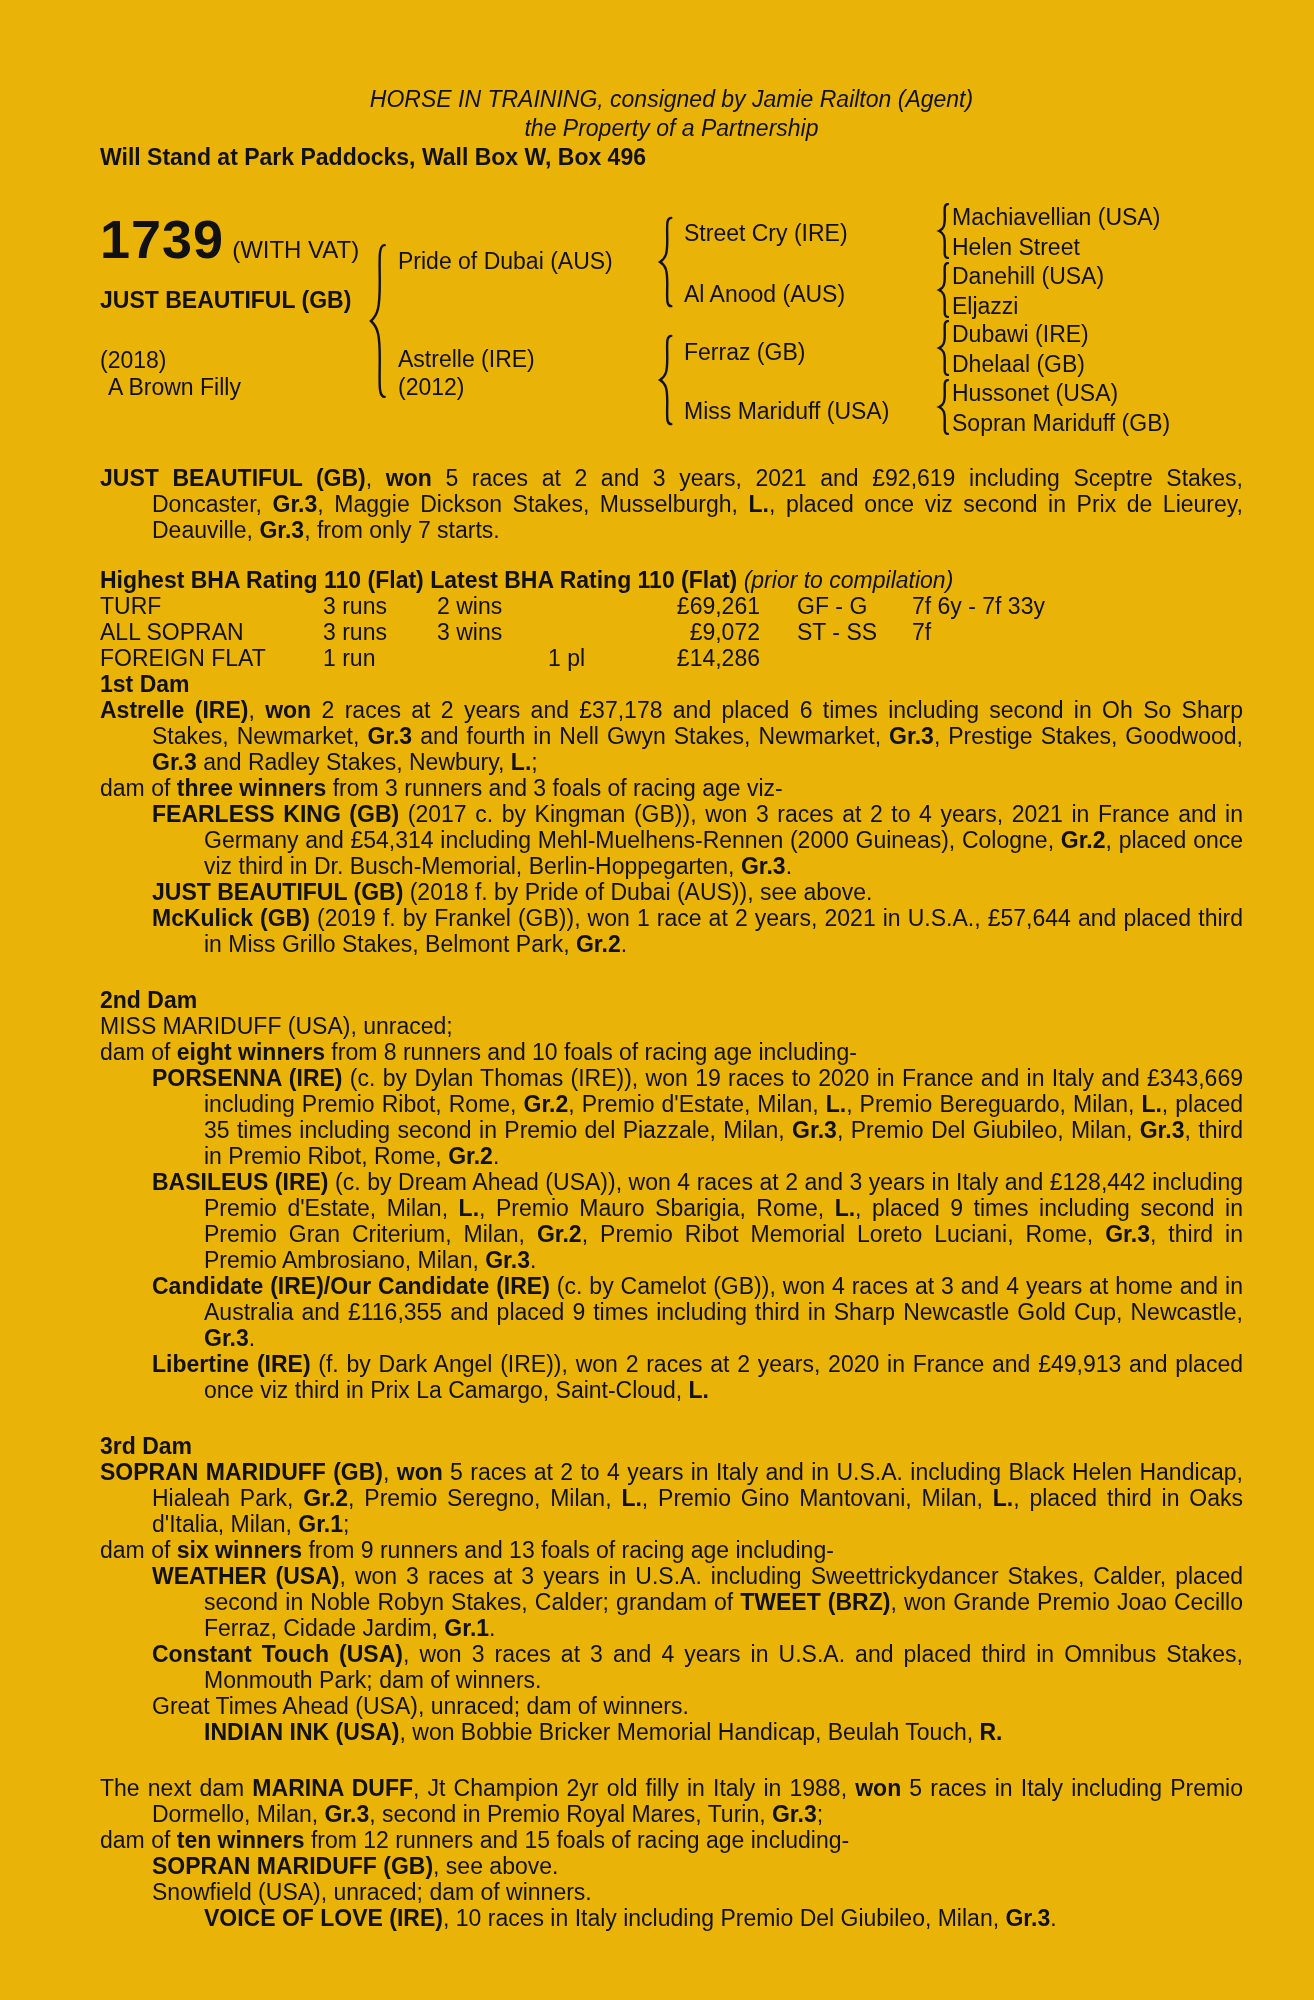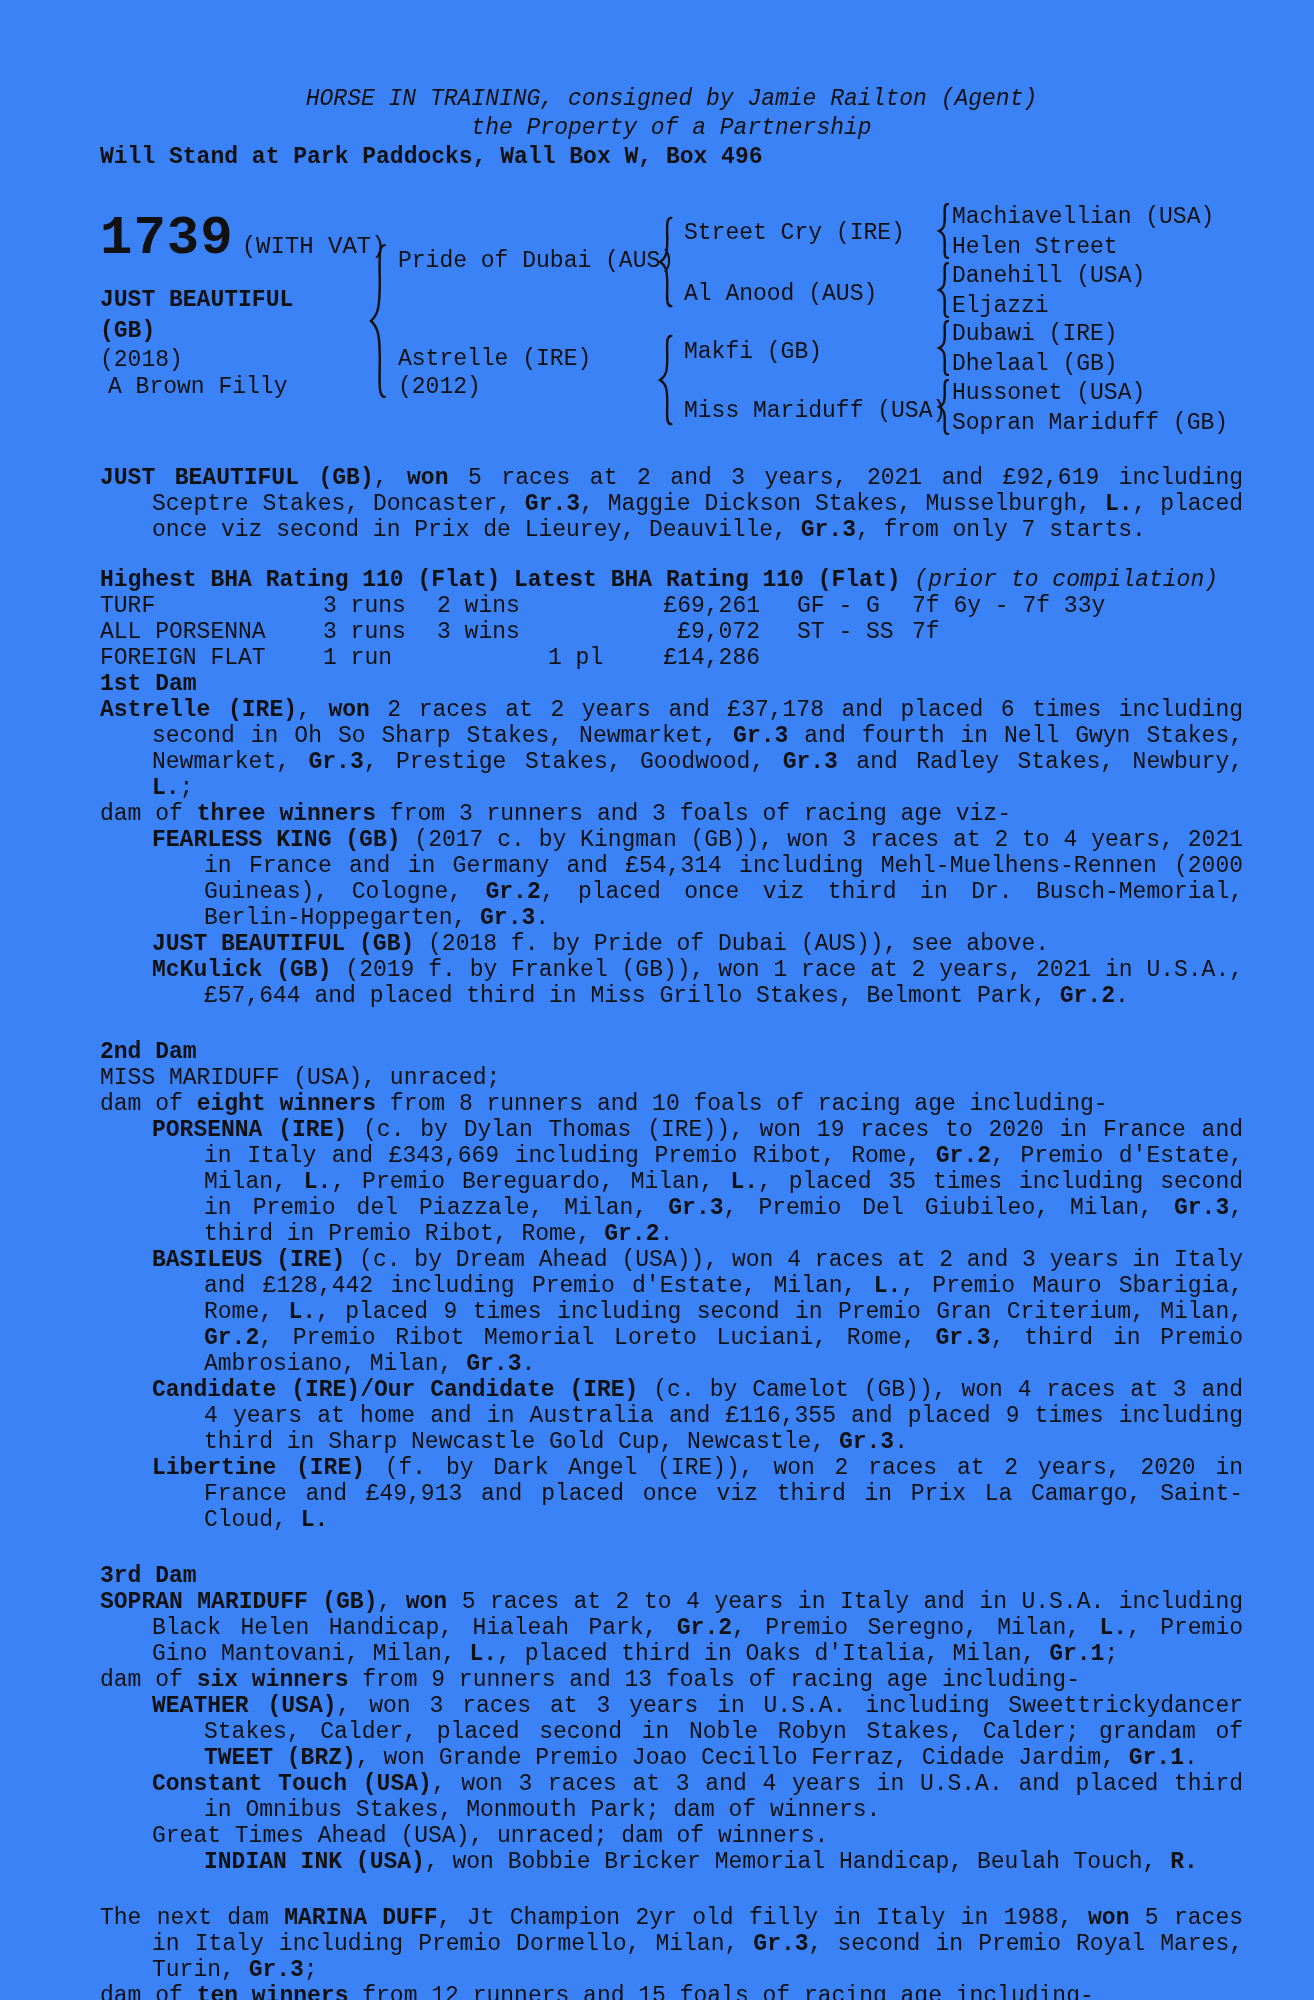--- a/index.html
+++ b/index.html
@@ -1,22 +1,22 @@
 <!DOCTYPE html>
 <html><head>
 <meta charset="utf-8">
 <style>
   * { margin:0; padding:0; box-sizing:border-box; }
   html,body { background:#ffffff; }
   .page {
     position:relative;
     width:1314px; height:2000px;
-    background:#3b82f6;
+    background:#eab308;
     color:#111111;
-    font-family:Liberation Mono, monospace;
+    font-family:Liberation Sans, sans-serif;
     font-size:23px;
     overflow:hidden;
   }
   .content { padding:85px 71px 0 100px; }
 
   
   .hdr-it { text-align:center; font-style:italic; line-height:29px; white-space:nowrap; }
   .hdr-b  { font-weight:bold; line-height:29px; }
 
   
@@ -82,21 +82,21 @@
 
       <svg class="brace" style="left:556px;top:16px;width:18px;height:92px" viewBox="0 0 20 100" preserveAspectRatio="none">
           <path d="M17 2 C11 2 12.5 11 12.5 26 C12.5 41 11 46 4.5 50 C11 54 12.5 59 12.5 74 C12.5 89 11 98 17 98"></path>
         </svg>
       <svg class="brace" style="left:556px;top:134px;width:18px;height:92px" viewBox="0 0 20 100" preserveAspectRatio="none">
           <path d="M17 2 C11 2 12.5 11 12.5 26 C12.5 41 11 46 4.5 50 C11 54 12.5 59 12.5 74 C12.5 89 11 98 17 98"></path>
         </svg>
 
       <div class="abs ped-line" style="left:584px;top:20px">Street Cry (IRE)</div>
       <div class="abs ped-line" style="left:584px;top:81px">Al Anood (AUS)</div>
-      <div class="abs ped-line" style="left:584px;top:139px">Makfi (GB)</div>
+      <div class="abs ped-line" style="left:584px;top:139px">Ferraz (GB)</div>
       <div class="abs ped-line" style="left:584px;top:198px">Miss Mariduff (USA)</div>
 
       <svg class="brace" style="left:836px;top:3px;width:14px;height:56px" viewBox="0 0 20 100" preserveAspectRatio="none">
           <path d="M17 2 C11 2 12.5 11 12.5 26 C12.5 41 11 46 4.5 50 C11 54 12.5 59 12.5 74 C12.5 89 11 98 17 98"></path>
         </svg>
       <svg class="brace" style="left:836px;top:62px;width:14px;height:56px" viewBox="0 0 20 100" preserveAspectRatio="none">
           <path d="M17 2 C11 2 12.5 11 12.5 26 C12.5 41 11 46 4.5 50 C11 54 12.5 59 12.5 74 C12.5 89 11 98 17 98"></path>
         </svg>
       <svg class="brace" style="left:836px;top:120px;width:14px;height:56px" viewBox="0 0 20 100" preserveAspectRatio="none">
           <path d="M17 2 C11 2 12.5 11 12.5 26 C12.5 41 11 46 4.5 50 C11 54 12.5 59 12.5 74 C12.5 89 11 98 17 98"></path>
@@ -131,21 +131,21 @@
         <div class="rt-row">
           <span class="rt-c1">TURF</span>
           <span class="rt-c2">3 runs</span>
           <span class="rt-c3">2 wins</span>
           <span class="rt-c4"></span>
           <span class="rt-c5">£69,261</span>
           <span class="rt-c6">GF - G</span>
           <span class="rt-c7">7f 6y - 7f 33y</span>
         </div>
         <div class="rt-row">
-          <span class="rt-c1">ALL PORSENNA</span>
+          <span class="rt-c1">ALL SOPRAN</span>
           <span class="rt-c2">3 runs</span>
           <span class="rt-c3">3 wins</span>
           <span class="rt-c4"></span>
           <span class="rt-c5">£9,072</span>
           <span class="rt-c6">ST - SS</span>
           <span class="rt-c7">7f</span>
         </div>
         <div class="rt-row">
           <span class="rt-c1">FOREIGN FLAT</span>
           <span class="rt-c2">1 run</span>

